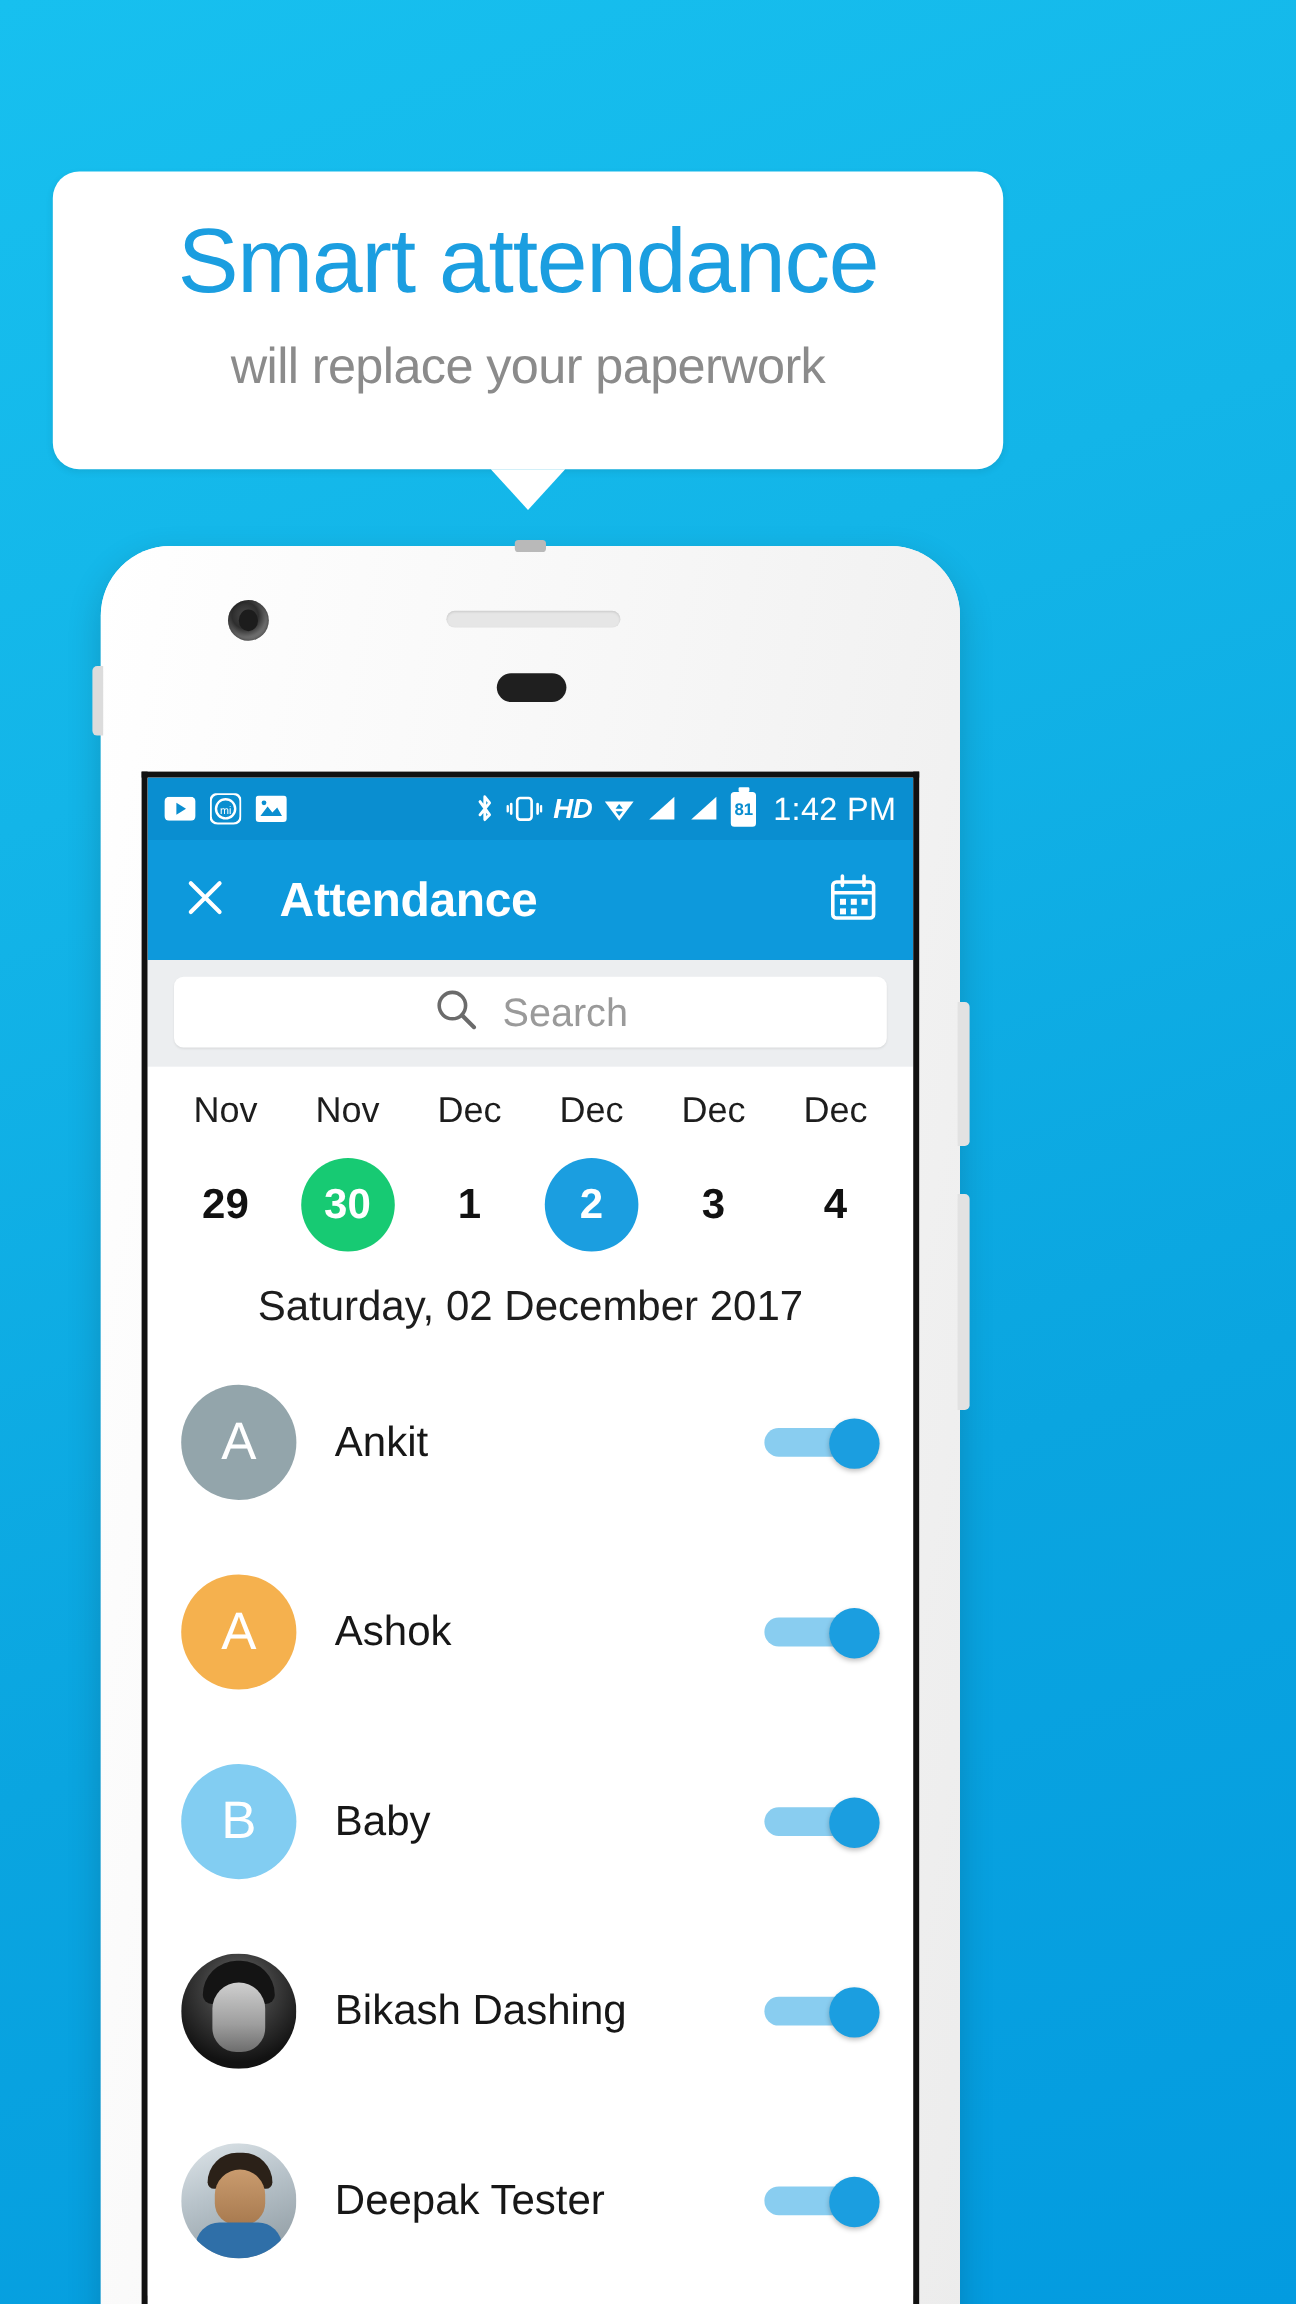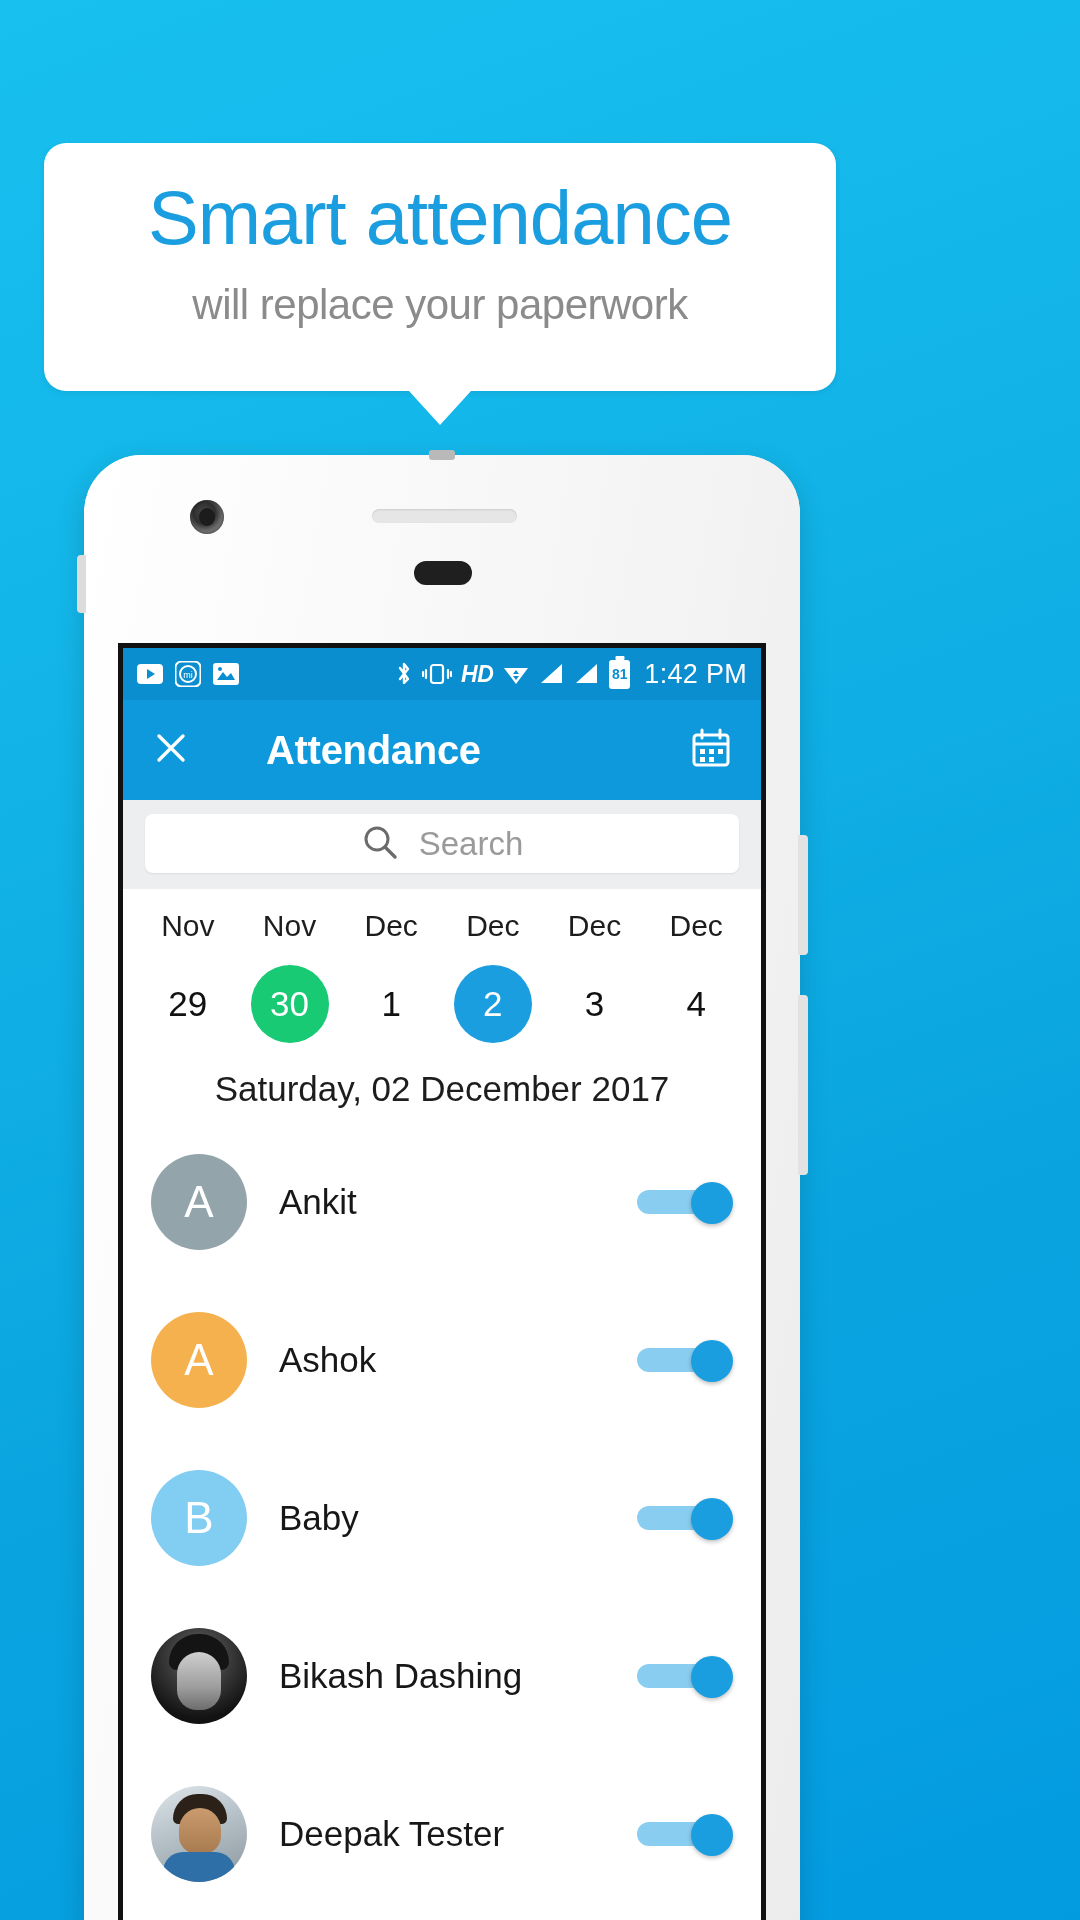--- a/index.html
+++ b/index.html
@@ -183,21 +183,20 @@
   }
 
   
   .appbar {
     height: 100px;
     background: #0d99dc;
     display: flex;
     align-items: center;
     padding: 0 28px;
     color: #ffffff;
-    gap: 33px;
   }
   .appbar-title {
     font-size: 40px;
     font-weight: 700;
     margin-left: 42px;
     letter-spacing: -0.3px;
   }
   .appbar-right { margin-left: auto; }
 
   
@@ -238,21 +237,21 @@
     color: #1d1d1d;
     font-weight: 400;
   }
   .day-num {
     width: 78px; height: 78px;
     border-radius: 50%;
     display: flex;
     align-items: center;
     justify-content: center;
     font-size: 35px;
-    font-weight: 400;
+    font-weight: 700;
     color: #111111;
   }
   .day-num.sel-green { background: #17ca73; color: #ffffff; }
   .day-num.sel-blue  { background: #1b9ee0; color: #ffffff; }
 
   .date-heading {
     text-align: center;
     font-size: 35px;
     color: #1d1d1d;
     padding: 18px 0 14px;

